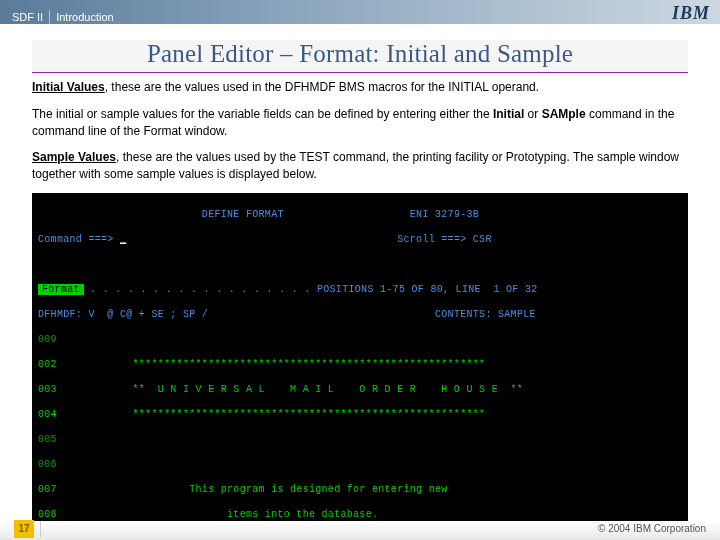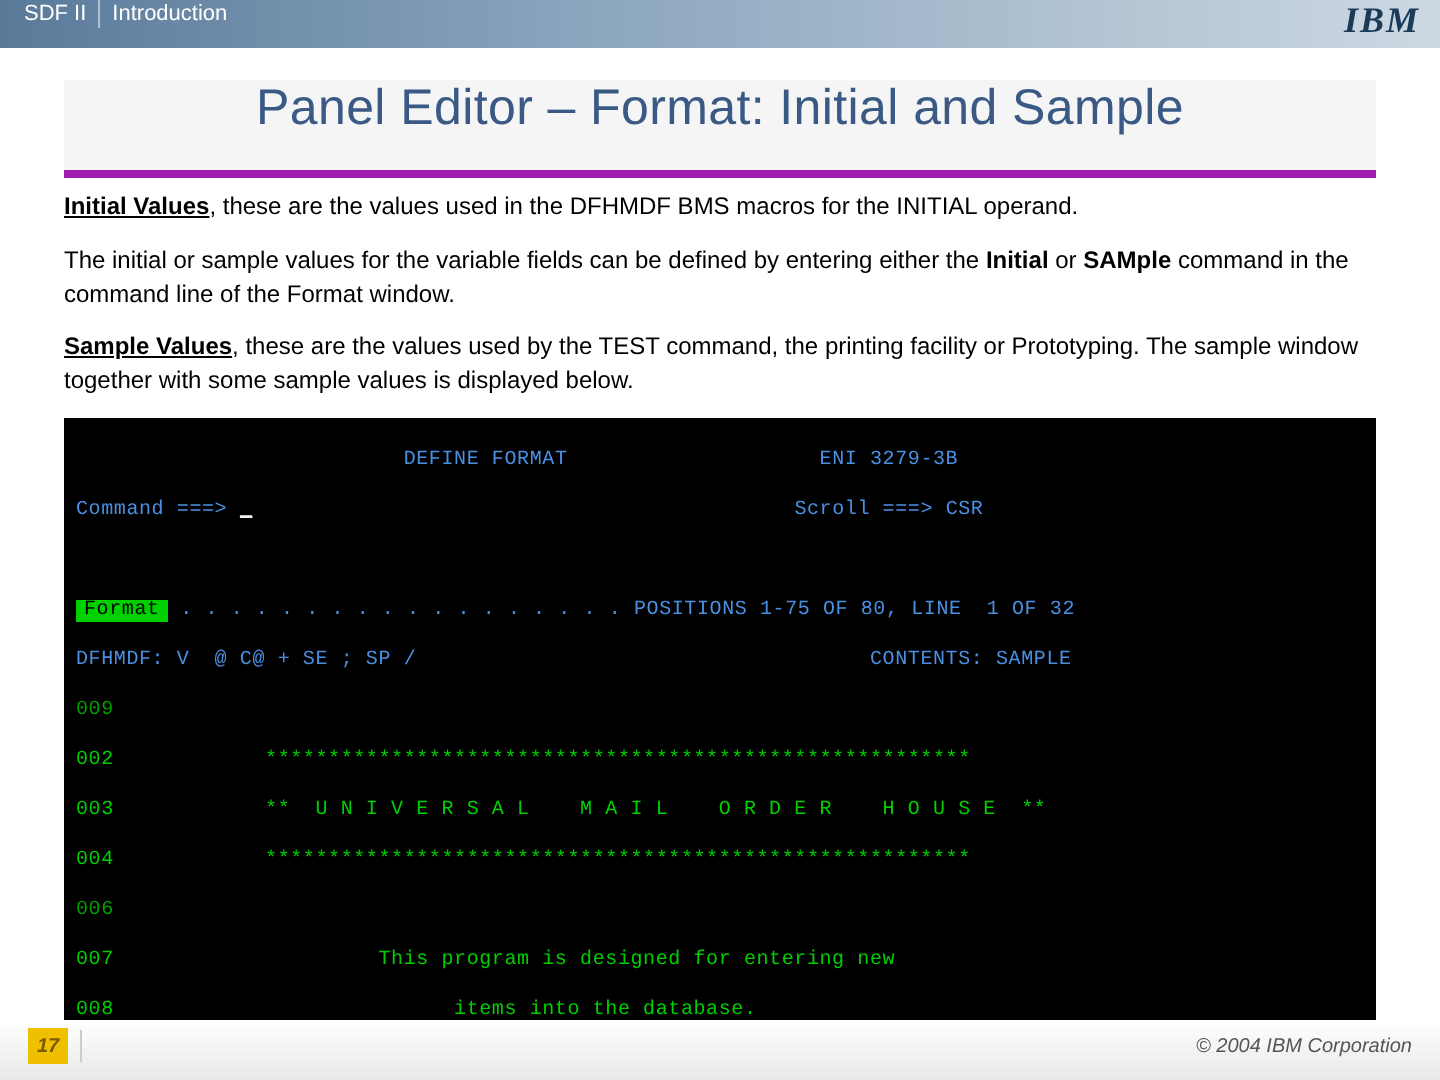--- a/index.html
+++ b/index.html
@@ -8,21 +8,21 @@
     height: 540px;
     font-family: Arial, Helvetica, sans-serif;
     background: #fff;
     position: relative;
     overflow: hidden;
   }
   .header-bar {
     height: 24px;
     background: linear-gradient(to right, #5a7a9a 0%, #8aa5bd 40%, #cdd8e2 100%);
     display: flex;
-    align-items: flex-start;
+    align-items: flex-end;
     justify-content: space-between;
     padding: 0 10px 0 12px;
     font-size: 11px;
     color: #fff;
   }
   .header-left {
     display: flex;
     align-items: center;
     gap: 6px;
   }
@@ -36,28 +36,28 @@
     letter-spacing: 1px;
     font-family: Georgia, serif;
     font-style: italic;
     color: #1a3a5a;
     font-size: 18px;
   }
   .content {
     padding: 16px 32px 0 32px;
   }
   h1.title {
-    font-family: Liberation Sans, sans-serif;
+    font-family: Liberation Serif, serif;
     font-weight: normal;
     font-size: 25px;
     color: #3a5a85;
     text-align: center;
     margin-bottom: 6px;
-    padding-bottom: 16px;
-    border-bottom: 4px solid #a21caf;
+    padding-bottom: 4px;
+    border-bottom: 1px solid #a21caf;
     background: #f5f5f5;
     letter-spacing: 0.2px;
   }
   .para {
     font-size: 12px;
     line-height: 1.4;
     margin-bottom: 10px;
     color: #000;
   }
   .para .bold, .para b { font-weight: bold; }
@@ -81,29 +81,28 @@
     color: #000;
     padding: 0 4px;
   }
   .terminal .uline { text-decoration: underline; }
   .terminal .row { display: block; }
   .footer {
     position: absolute;
     bottom: 0;
     left: 0;
     right: 0;
-    height: 30px;
+    height: 19px;
     background: linear-gradient(to top, #e8e8e8, #fff);
     display: flex;
     align-items: center;
     justify-content: space-between;
     padding: 0 14px 4px 14px;
     font-size: 10px;
     color: #555;
-    font-style: italic;
   }
   .footer .page-num {
     background: #f0c000;
     color: #7a5a00;
     width: 20px;
     height: 18px;
     display: flex;
     align-items: center;
     justify-content: center;
     font-size: 10px;
@@ -150,20 +149,21 @@
   <div class="terminal">
 <span class="row"><span class="hdr">                          </span><span class="hdr">DEFINE FORMAT</span>                    <span class="hdr">ENI 3279-3B</span></span>
 <span class="row"><span class="hdr">Command ===&gt;</span> <span class="white uline">_</span>                                           <span class="hdr">Scroll ===&gt; CSR</span></span>
 <span class="row"> </span>
 <span class="row"><span class="rev">Format</span><span class="hdr"> . . . . . . . . . . . . . . . . . .</span> <span class="hdr">POSITIONS 1-75 OF 80, LINE  1 OF 32</span></span>
 <span class="row"><span class="hdr">DFHMDF: V  @ C@ + SE ; SP /</span>                                    <span class="hdr">CONTENTS: SAMPLE</span></span>
 <span class="row dim">009</span>
 <span class="row">002            ********************************************************</span>
 <span class="row">003            **  U N I V E R S A L    M A I L    O R D E R    H O U S E  **</span>
 <span class="row">004            ********************************************************</span>
+<span class="row dim">005</span>
 <span class="row dim">006</span>
 <span class="row">007                     This program is designed for entering new</span>
 <span class="row">008                           items into the database.</span>
 <span class="row">009                   Complete each field and then press Enter.</span>
 
 
 
 
 
 

